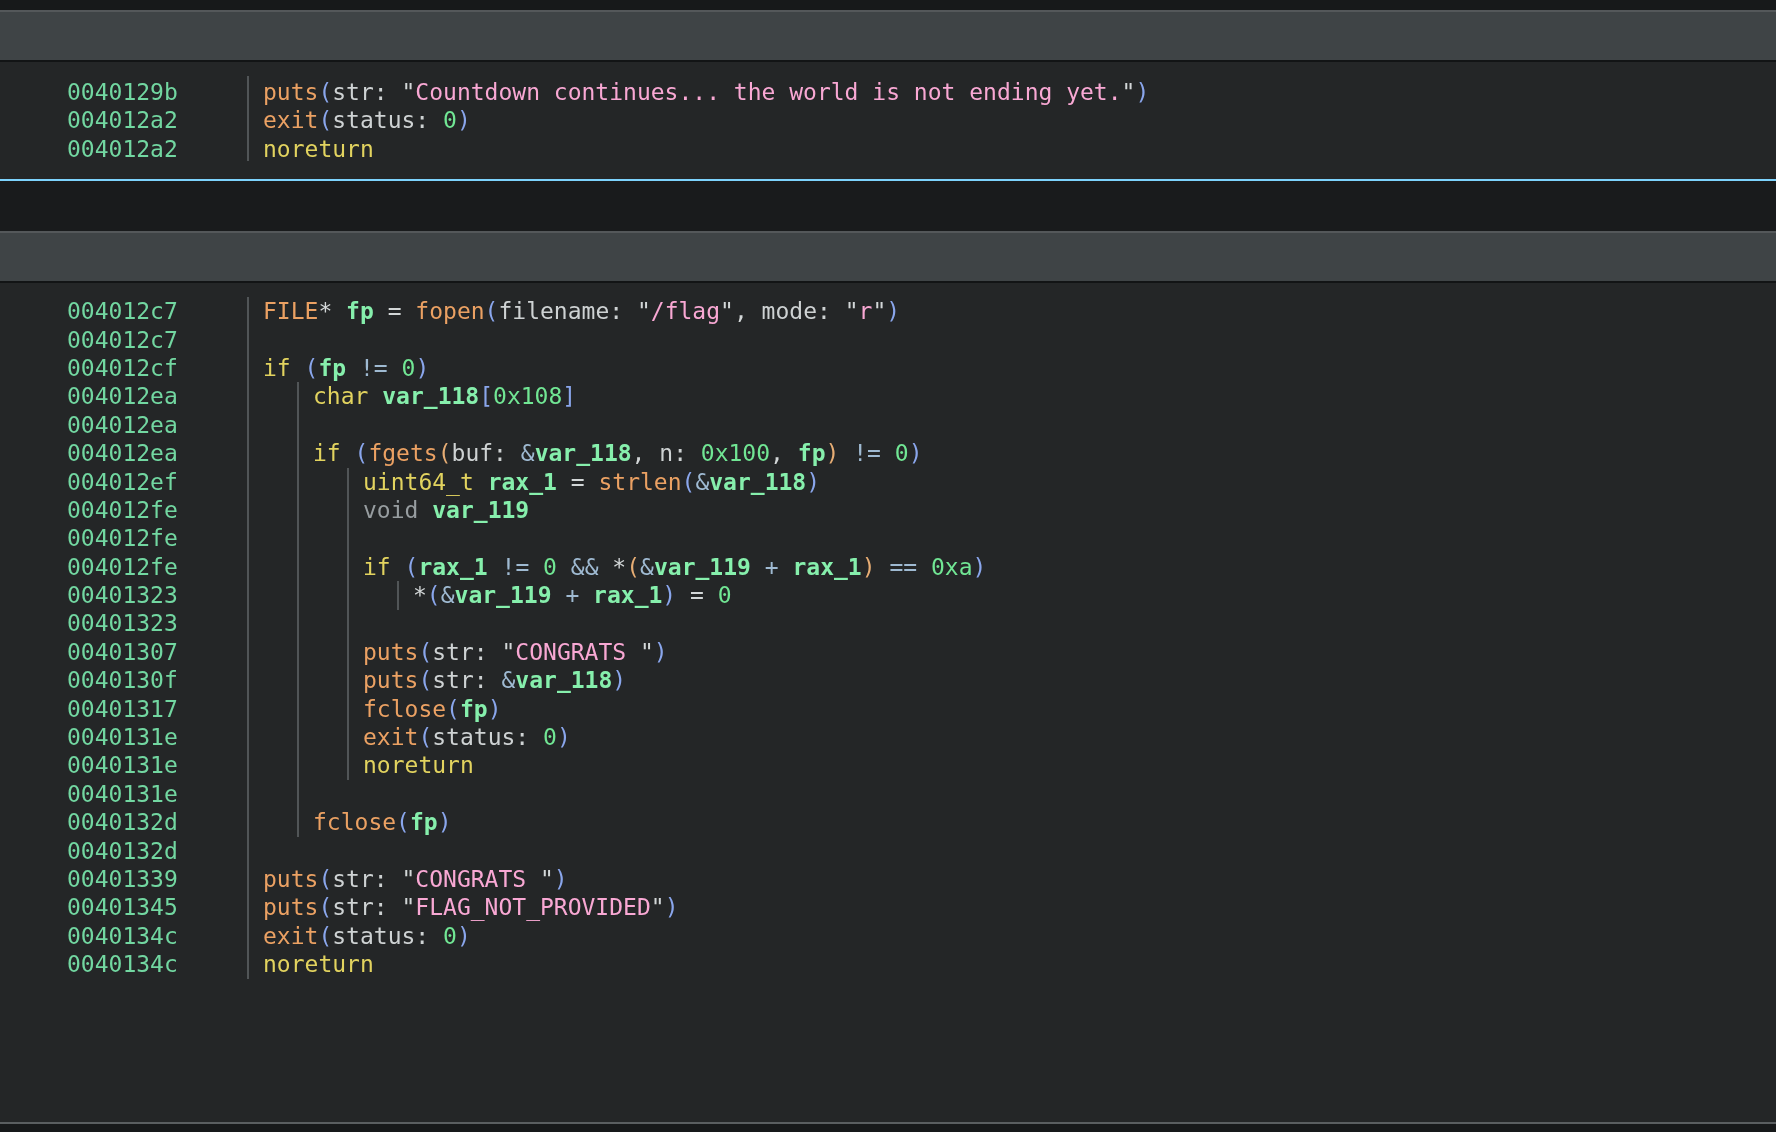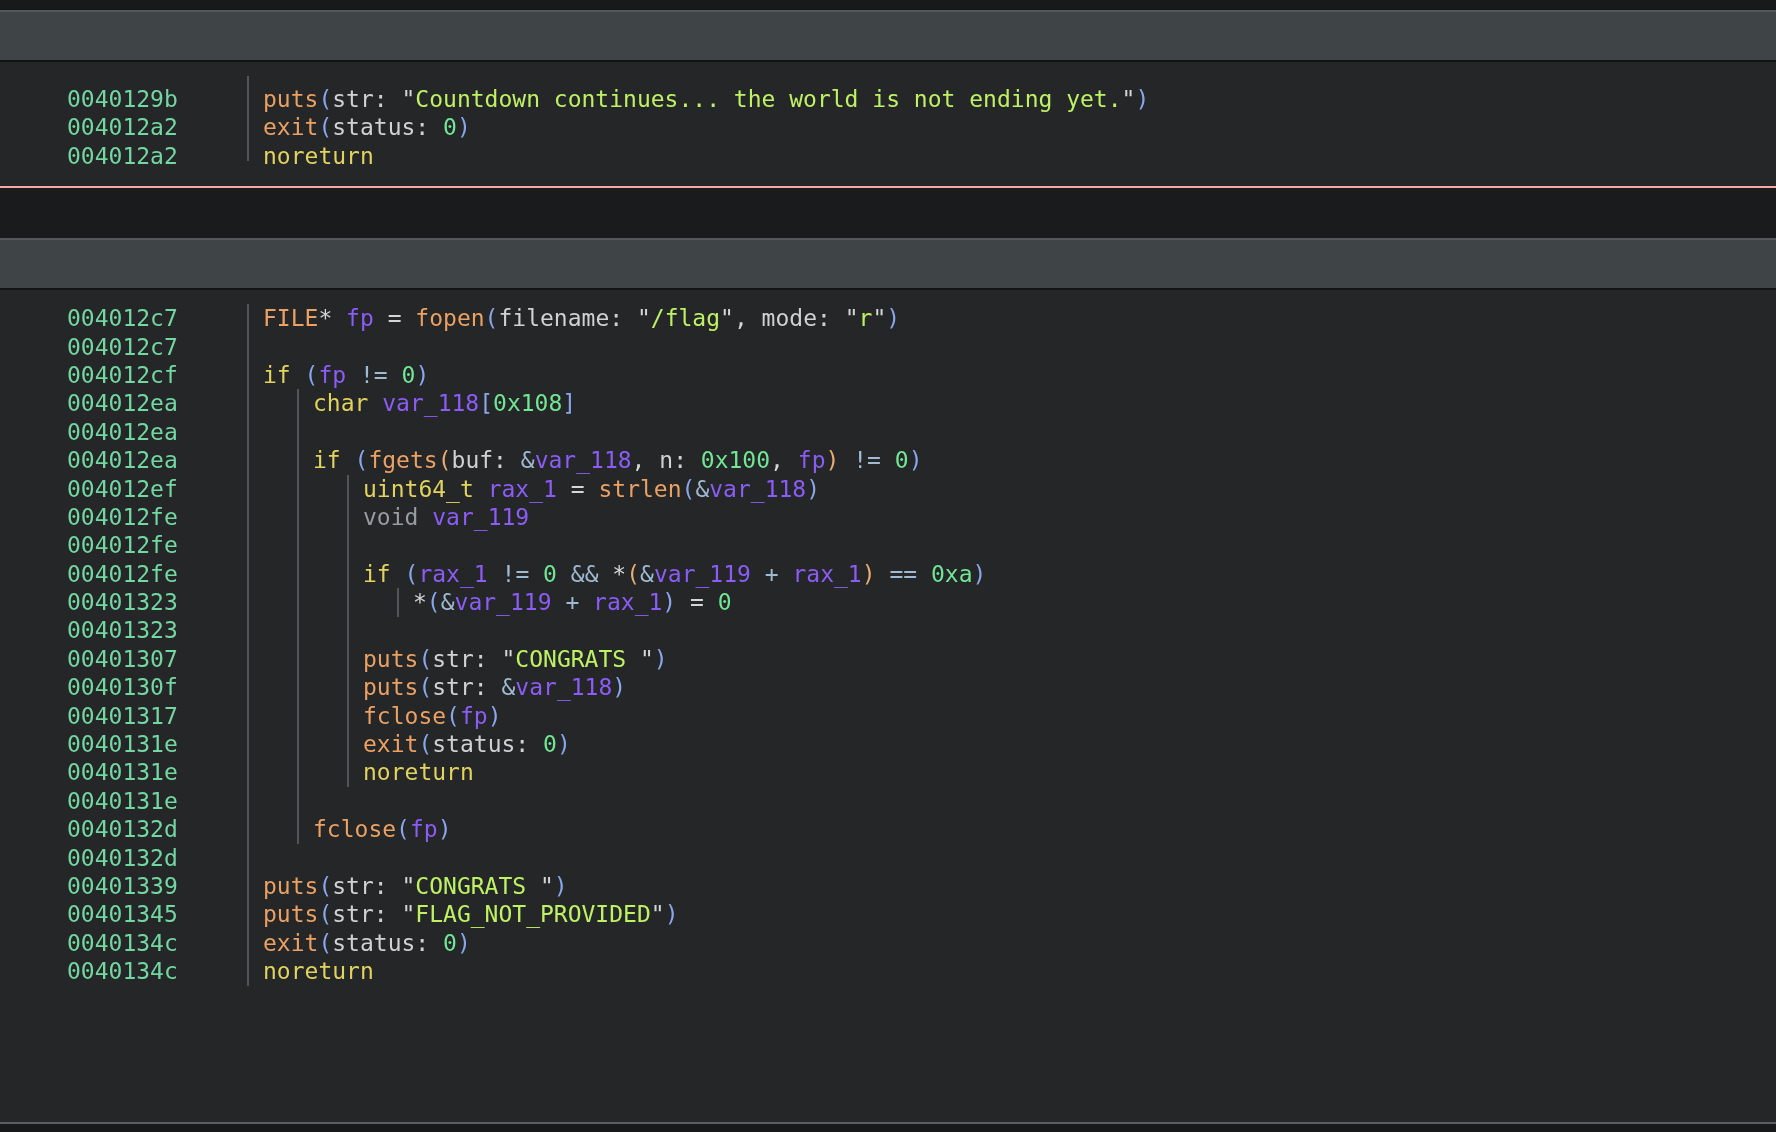--- a/index.html
+++ b/index.html
@@ -7,37 +7,37 @@
     width:1776px;height:1132px;overflow:hidden;display:flex;flex-direction:column;
     font-family:"DejaVu Sans Mono","Liberation Mono",monospace;font-size:23px;
     white-space:pre;background:#242627;
   }
   .top-strip{height:10px;background:#17191a;border-bottom:2px solid #54585a;flex:none;}
   .fn-header{height:48px;line-height:48px;background:#3f4446;position:relative;flex:none;
     border-bottom:2px solid #121415;}
   .addr{position:absolute;left:67px;color:#72d7a1;}
   .sig{position:absolute;left:213px;}
   .code-body{position:relative;background:#242627;}
-  .body1{padding:23px 0 16px 0;flex:none;border-bottom:2px solid #fca5a5;}
+  .body1{padding:16px 0 16px 0;flex:none;border-bottom:2px solid #7dd3fc;}
   .hex-band{height:50px;line-height:50px;background:#191b1c;position:relative;flex:none;
     border-bottom:2px solid #54585a;}
   .hex-bytes{position:absolute;left:508px;color:#dfe2e2;}
   .hex-ascii{position:absolute;left:993px;}
   .body2{flex:1;padding-top:14px;border-bottom:2px solid #5a5e60;}
   .bottom-strip{height:8px;background:#17191a;flex:none;}
   .line{height:28.4px;line-height:28.4px;position:relative;}
   .code{position:absolute;top:0;}
   .guide{position:absolute;width:2px;background:#515557;}
   
   .tok-kw{color:#e2d35f;margin-top:24px;}        
   .tok-fn{color:#a3b3f3;}        
   .tok-im{color:#eba163;}        
-  .tok-str{color:#bef264;}       
+  .tok-str{color:#f9a8d4;}       
   .tok-num{color:#71e694;}       
-  .tok-var{color:#8b5cf6;}       
+  .tok-var{color:#86efac;font-weight:bold;}       
   .tok-pl{color:#d3d7d8;}        
   .tok-lb{color:#ced2d3;}        
   .tok-op{color:#9fbad2;}        
   .tok-p1{color:#8aa6ec;}        
   .tok-p2{color:#e7ad74;}        
   .tok-dim{color:#979da0;}       
   .tok-hex{color:#dfe2e2;}
   .tok-hexsel{color:#8aa6ec;background:#30363a;box-shadow:0 0 0 3px #30363a;}
   .tok-hexa{color:#e3e6e6;background:#262b2d;box-shadow:0 0 0 3px #262b2d;}
   .tok-hexb{color:#e3e6e6;background:#343a3e;box-shadow:0 0 0 3px #343a3e;}

